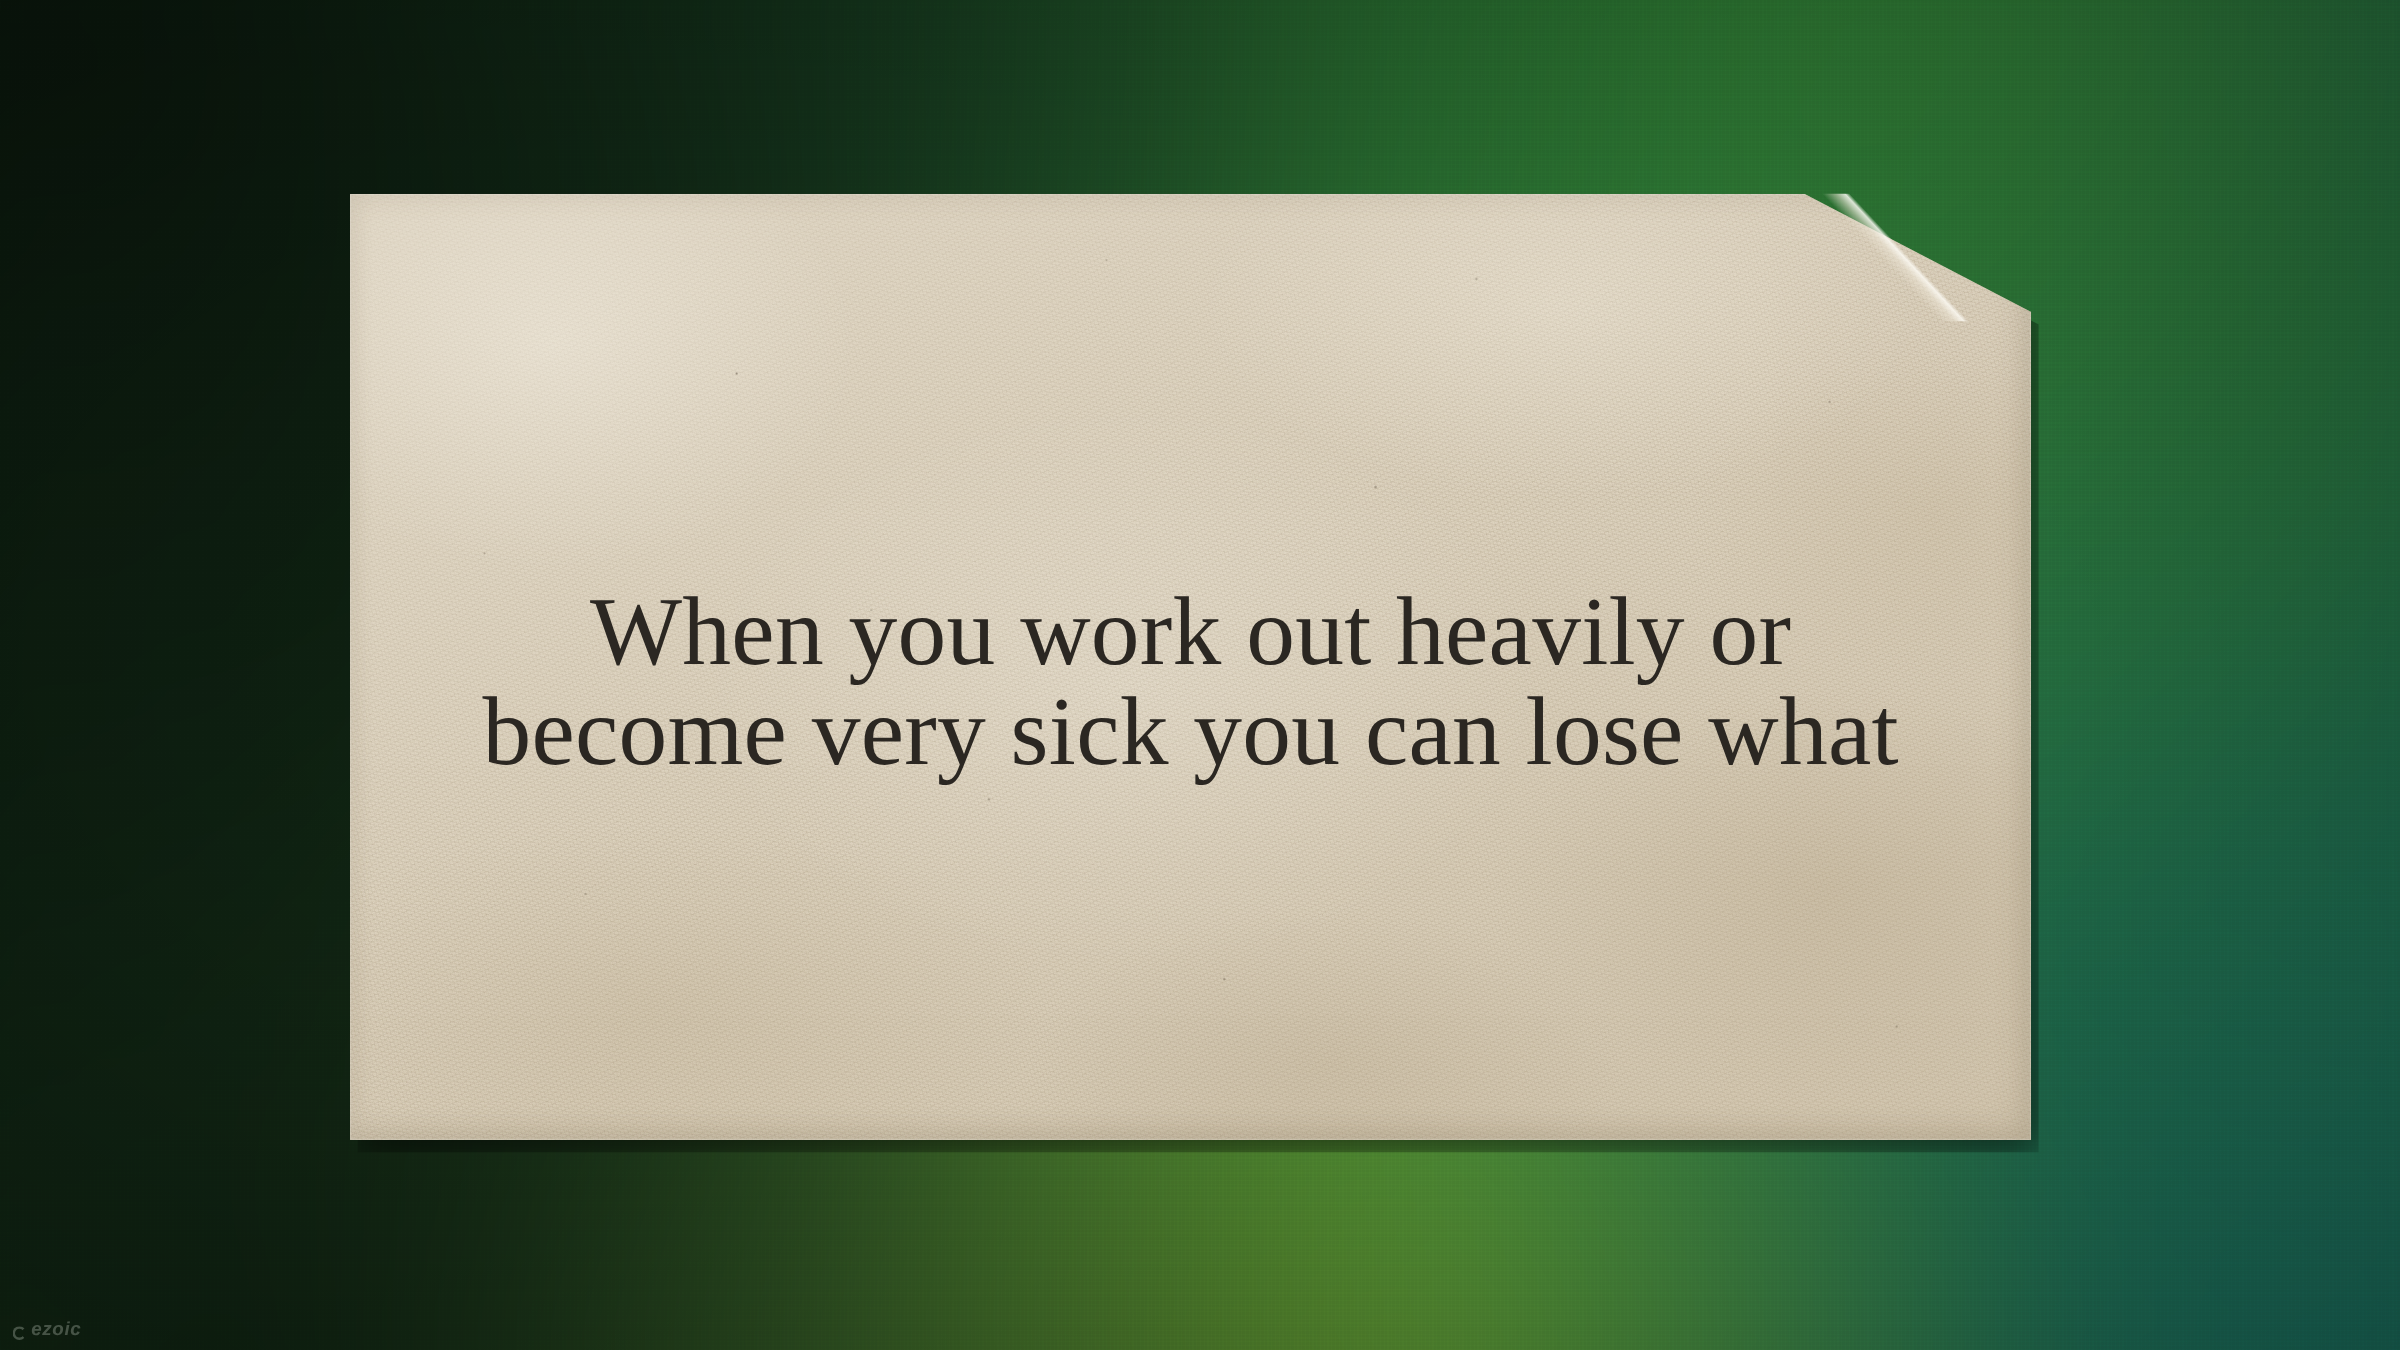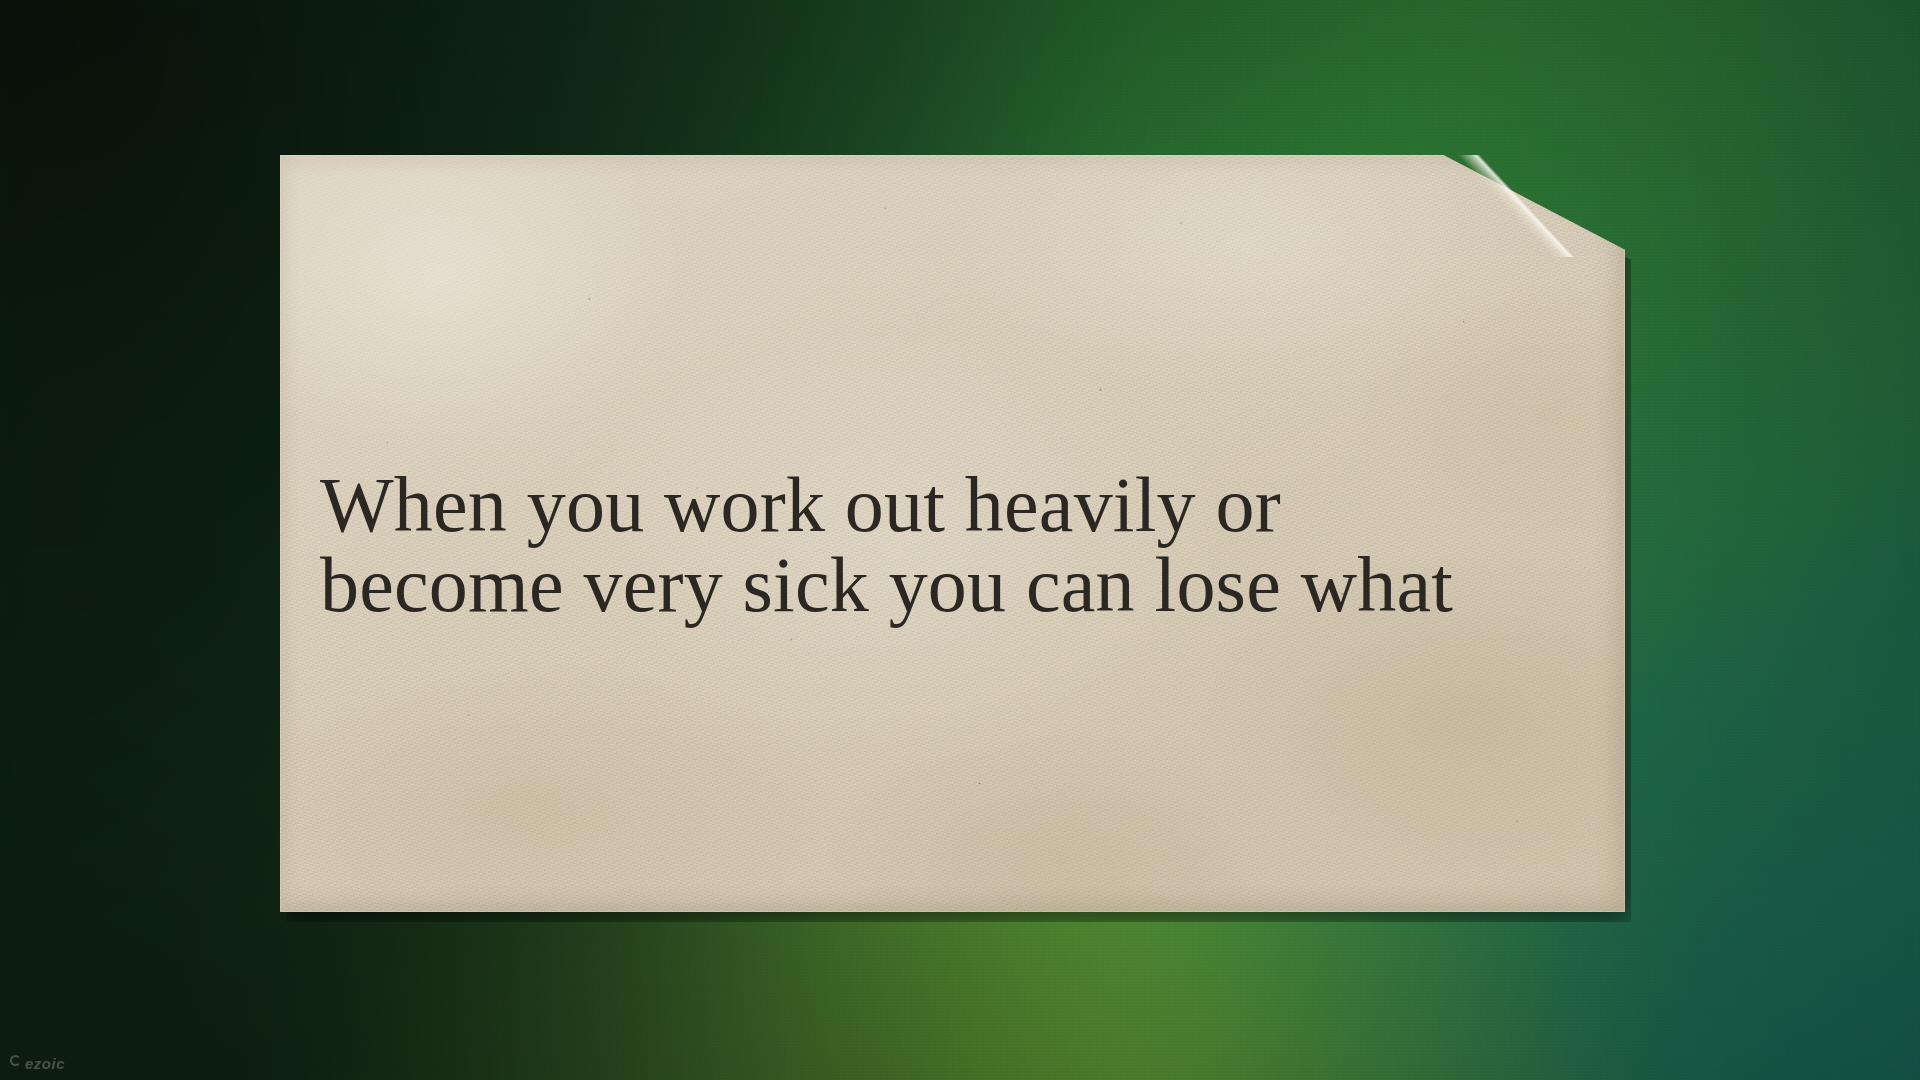--- a/index.html
+++ b/index.html
@@ -171,42 +171,42 @@
     height: 102px;
     background: linear-gradient(227deg, rgba(255,253,247,0.0) 0%, rgba(255,253,247,0.0) 52%, rgba(252,250,243,0.85) 53.4%, rgba(236,229,213,0.55) 56%, rgba(236,229,213,0.0) 60%);
   }
 
   
   .quote {
     position: absolute;
     left: 0;
     right: 0;
     top: 232px;
-    text-align: left;
+    text-align: center;
     color: #2b2722;
     font-family: "Liberation Serif", "DejaVu Serif", serif;
     font-size: 78px;
     line-height: 1.03;
     letter-spacing: 0.2px;
     text-rendering: optimizeLegibility;
     -webkit-font-smoothing: antialiased;
   }
   .quote .line {
     display: block;
     white-space: nowrap;
   }
   .quote .line + .line { }
 
   
   .watermark {
     position: absolute;
     left: 10px;
     bottom: 8px;
     display: flex;
-    align-items: flex-start;
+    align-items: flex-end;
     gap: 4px;
     opacity: 0.30;
     pointer-events: none;
     font-style: italic;
   }
   .watermark .wm-mark {
     width: 11px;
     height: 11px;
     border: 2px solid #c9d3c6;
     border-radius: 50%;

